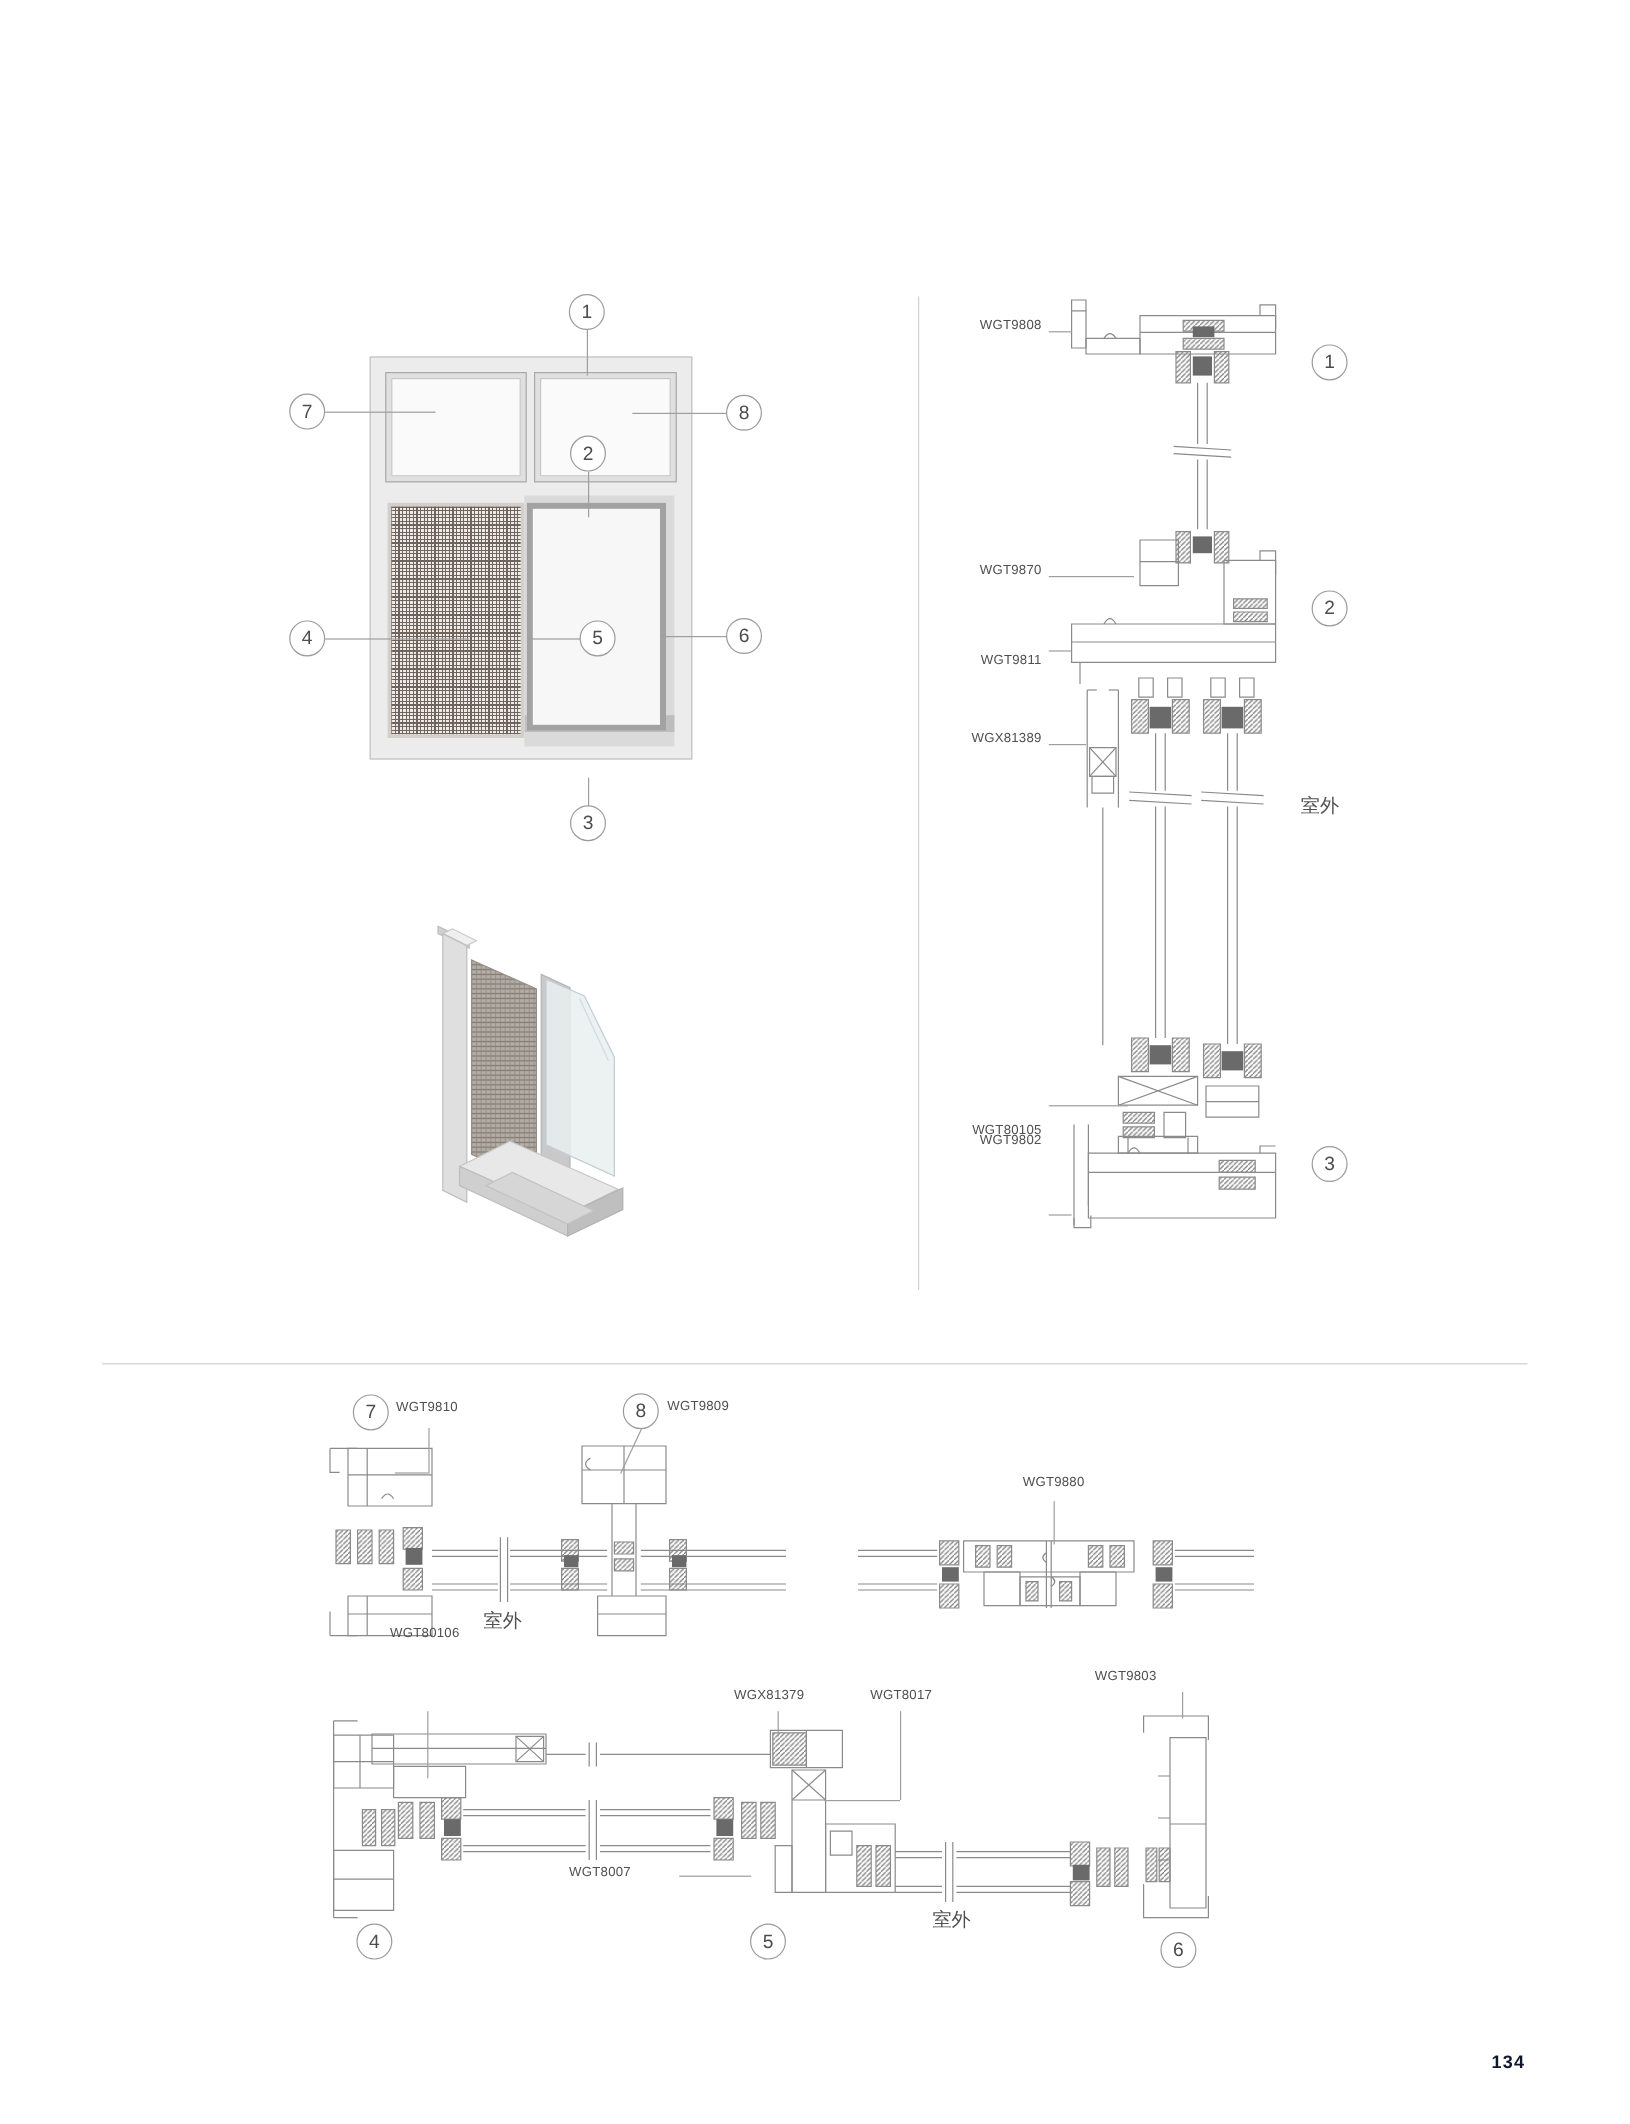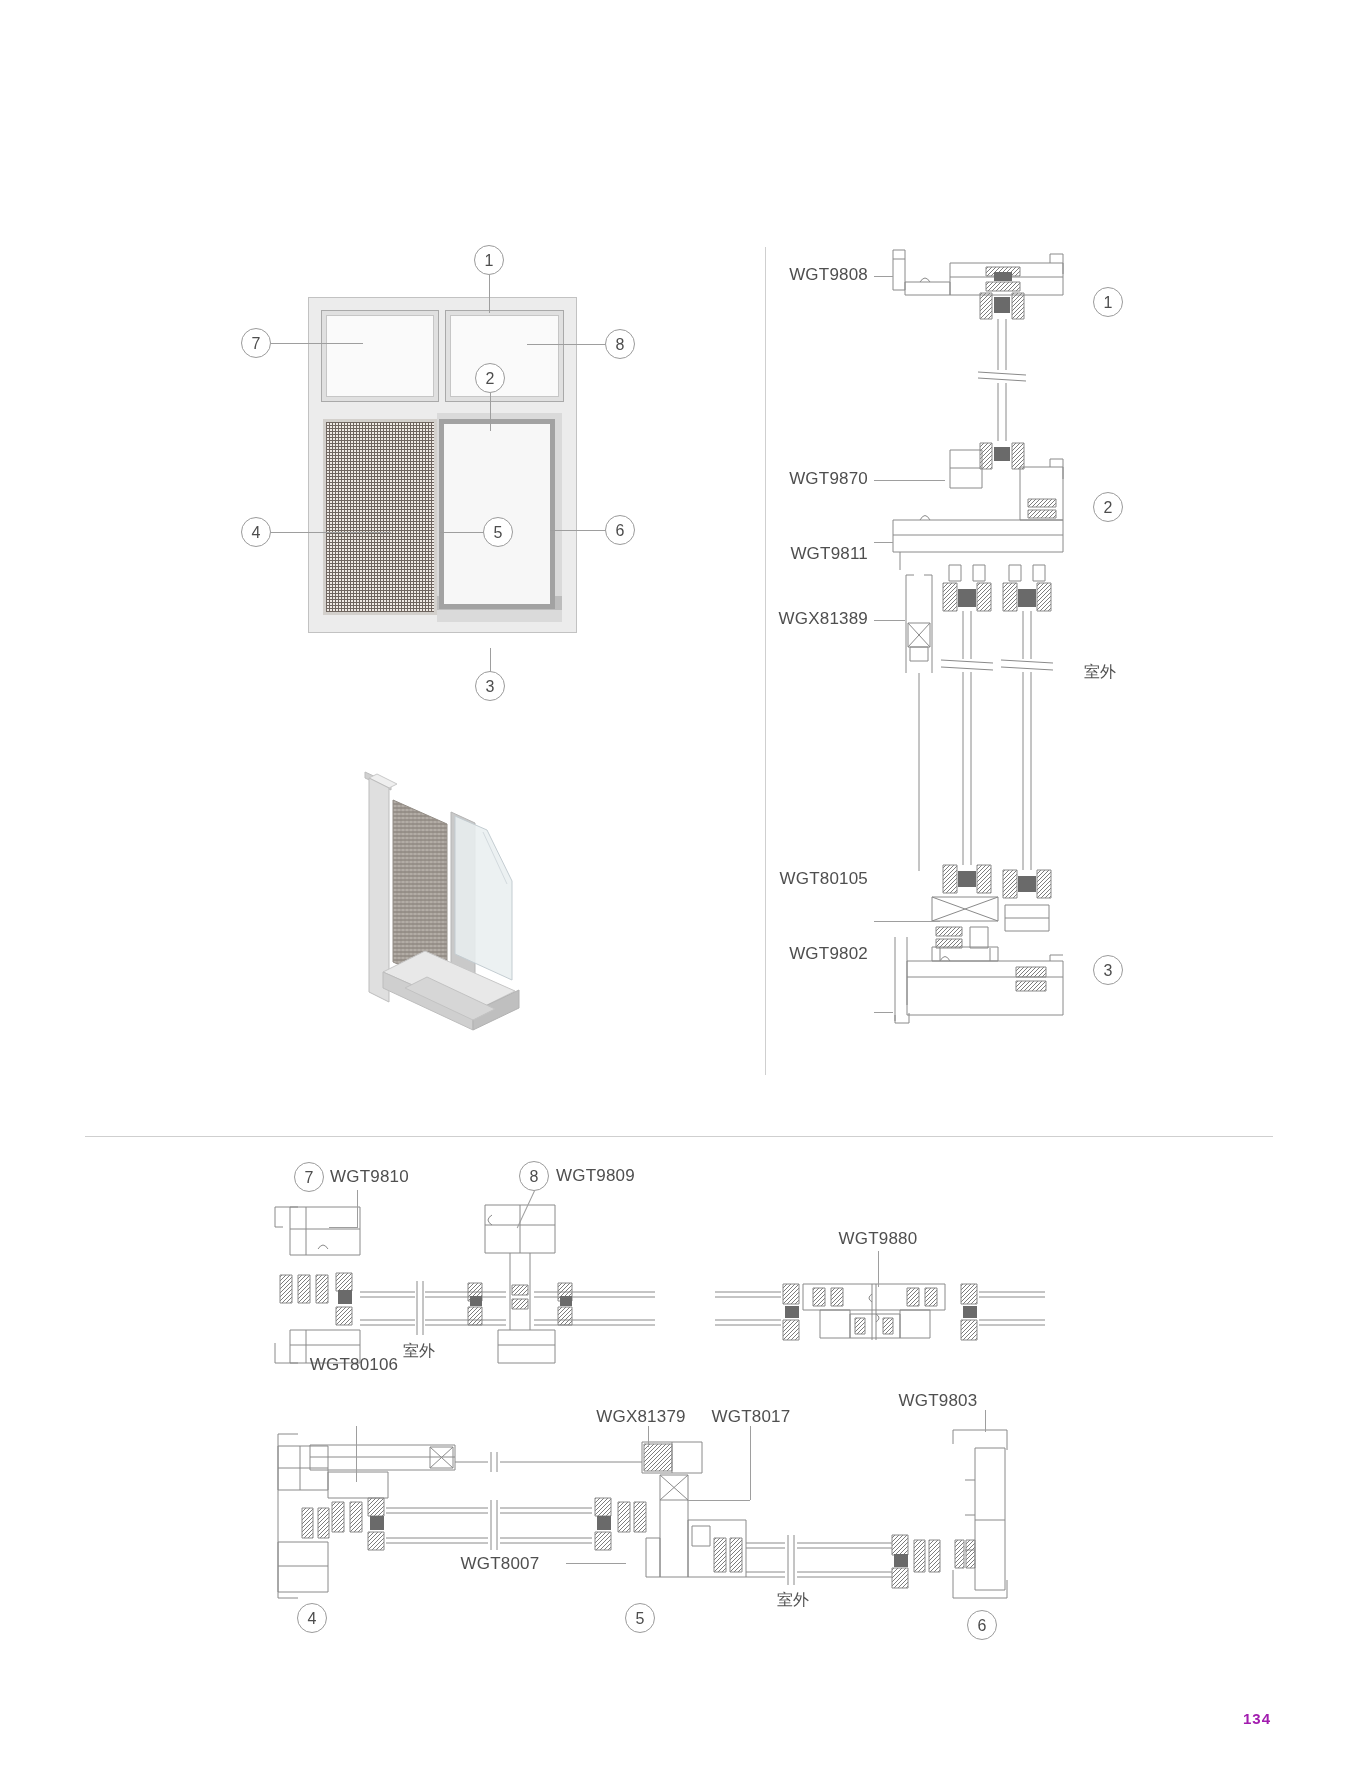--- a/index.html
+++ b/index.html
@@ -7,40 +7,40 @@
         font-family:"Liberation Sans","DejaVu Sans",sans-serif;color:#4f4f4f;}
   .abs{position:absolute;}
   
   .ln{position:absolute;height:1px;background:#9e9e9e;}
   .lnv{position:absolute;width:1px;background:#9e9e9e;}
   .lnr{position:absolute;height:1px;background:#9e9e9e;transform-origin:0 0;}
   
   .co{position:absolute;width:30px;height:30px;border:1px solid #9b9b9b;border-radius:50%;
       background:#fff;text-align:center;line-height:29px;font-size:16px;color:#4d4d4d;box-sizing:border-box;}
   
-  .lbl{position:absolute;font-size:17px;color:#4f4f4f;white-space:nowrap;letter-spacing:.2px;}
+  .lbl{position:absolute;font-size:11px;color:#4f4f4f;white-space:nowrap;letter-spacing:.2px;}
   .lbl-r{right:490px;text-align:right;}
   .lbl-c{transform:translateX(-50%);}
   .cjk{position:absolute;font-size:16px;color:#4f4f4f;white-space:nowrap;}
   .divider{position:absolute;background:#cfcfcf;}
   
   .elev{position:absolute;left:308px;top:297px;width:269px;height:336px;background:#ececec;
         border:1px solid #c2c2c2;box-sizing:border-box;}
   .panel{position:absolute;background:#e0e0e0;border:1px solid #a9a9a9;}
   .panel .glass{position:absolute;left:4px;top:4px;right:4px;bottom:4px;background:#fafafa;border:1px solid #c6c6c6;}
   .meshpane{position:absolute;left:14px;top:121px;width:114px;height:196px;border:3px solid #d3d0cc;
         background-color:#efeae5;
         background-image:repeating-linear-gradient(0deg,#6e655f 0 1px,transparent 1px 3px),
                          repeating-linear-gradient(90deg,#6e655f 0 1px,transparent 1px 3px);
         box-sizing:border-box;}
   .trackzone{position:absolute;left:128px;top:115px;width:125px;height:209px;background:#dadada;}
   .trackstrip{position:absolute;left:128px;top:298px;width:125px;height:14px;background:#bdbdbd;}
   .sash{position:absolute;left:130px;top:121px;width:116px;height:190px;border:5px solid #a2a2a2;
         background:#f7f7f7;box-sizing:border-box;}
-  .pgnum{position:absolute;left:1243px;top:1710px;font-size:15px;font-weight:700;color:#a21caf;letter-spacing:1px;}
+  .pgnum{position:absolute;left:1243px;top:1710px;font-size:15px;font-weight:700;color:#0f172a;letter-spacing:1px;}
   svg{position:absolute;overflow:visible;}
   svg *{vector-effect:non-scaling-stroke;}
 </style>
 </head>
 <body>
 
 <div class="page">
 
   <svg width="0" height="0">
     <defs>
@@ -201,21 +201,21 @@
     <rect x="152" y="732" width="66" height="14"></rect>
     <rect x="236" y="752" width="30" height="10" fill="url(#h1)"></rect>
     <rect x="236" y="766" width="30" height="10" fill="url(#h1)"></rect>
     <path d="M270 746 v-6 h13"></path>
   </svg>
 
   <div class="lbl lbl-r" style="top:265px">WGT9808</div>
   <div class="lbl lbl-r" style="top:469px">WGT9870</div>
   <div class="lbl lbl-r" style="top:544px">WGT9811</div>
   <div class="lbl lbl-r" style="top:609px">WGX81389</div>
-  <div class="lbl lbl-r" style="top:869px">WGT80105</div>
+  <div class="lbl lbl-r" style="top:936px">WGT80105</div>
   <div class="lbl lbl-r" style="top:944px">WGT9802</div>
 
   <i class="ln" style="left:874px;top:276px;width:19px"></i>
   <i class="ln" style="left:874px;top:480px;width:71px"></i>
   <i class="ln" style="left:874px;top:542px;width:19px"></i>
   <i class="ln" style="left:874px;top:620px;width:31px"></i>
   <i class="ln" style="left:874px;top:921px;width:66px"></i>
   <i class="ln" style="left:874px;top:1012px;width:19px"></i>
 
   <div class="co" style="left:1093px;top:287px">1</div>

